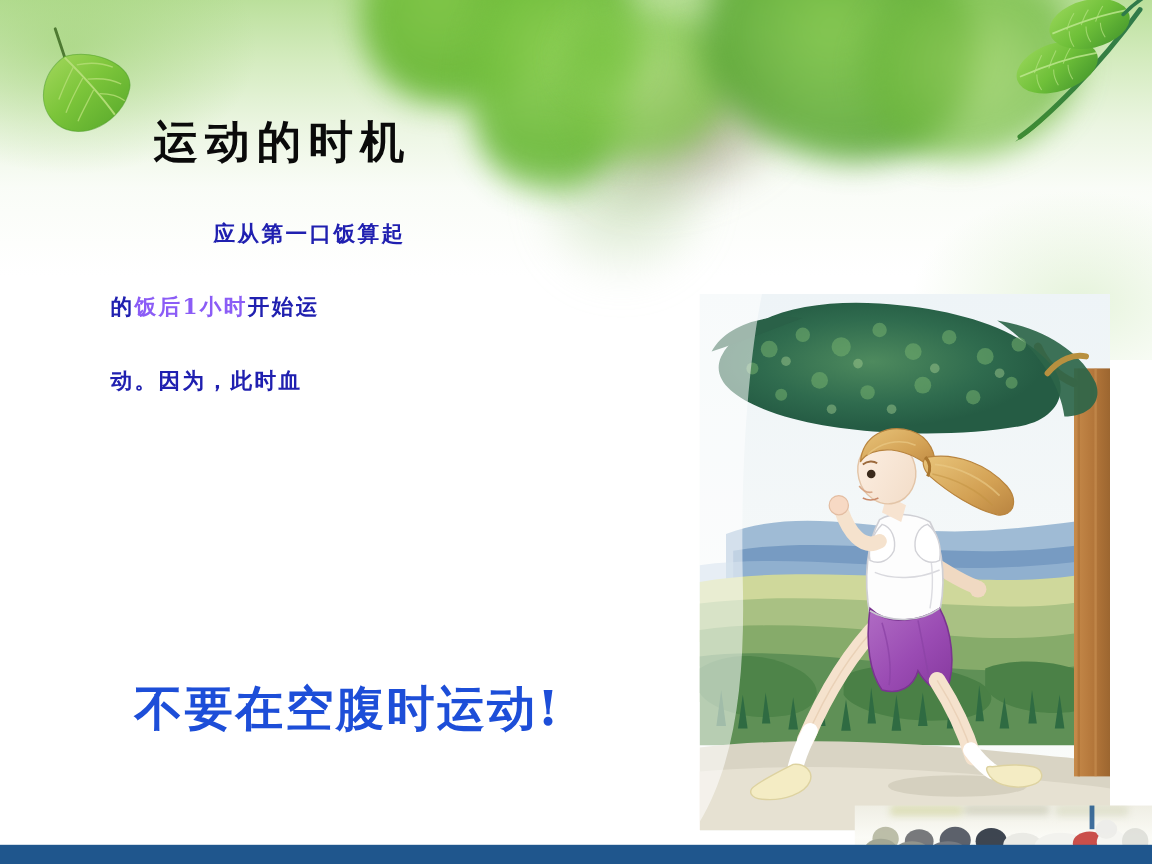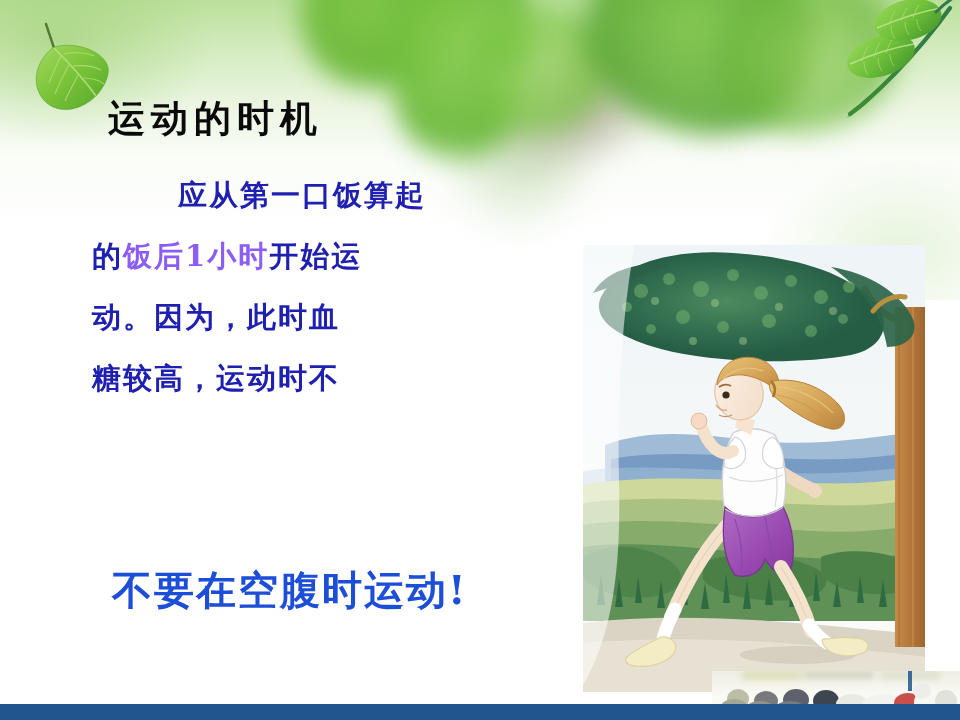--- a/index.html
+++ b/index.html
@@ -76,36 +76,36 @@
 
   
   .leaf-left { position: absolute; left: 24px; top: 18px; width: 92px; height: 100px; }
 
   
   .branch-right { position: absolute; left: 828px; top: -6px; width: 136px; height: 136px; }
 
   
   .slide-title {
     position: absolute;
-    left: 108px; top: 94px;
+    left: 128px; top: 94px;
     font-family: "DejaVu Sans", "Liberation Sans", sans-serif;
     font-size: 37px;
     font-weight: bold;
     color: #0a0a0a;
     letter-spacing: 6px;
     white-space: nowrap;
   }
 
   
   .body-text {
     position: absolute;
     left: 92px; top: 165px;
     width: 420px;
     font-family: "DejaVu Serif", "Liberation Serif", serif;
-    font-size: 29px;
+    font-size: 18px;
     font-weight: bold;
     color: #2020b0;
     line-height: 61px;
     letter-spacing: 2px;
   }
   .body-text .line { white-space: nowrap; }
   .line-indent { padding-left: 86px; }
   .hl-magenta { color: #8b5cf6; }
 
   
@@ -232,23 +232,20 @@
 
   <div class="body-text">
     <div class="line line-indent">
       <span>应从第一口饭算起</span>
     </div>
     <div class="line">
       <span>的</span><span class="hl-magenta">饭后1小时</span><span>开始运</span>
     </div>
     <div class="line">
       <span>动。因为，此时血</span>
-    </div>
-    <div class="line">
-      <span>糖较高，运动时不</span>
     </div>
   </div>
 
   <div class="warning">不要在空腹时运动!</div>
 
   <div class="runner-figure">
     <svg viewBox="0 0 342 447" width="342" height="447">
       <defs>
         <linearGradient id="skyg" x1="0" y1="0" x2="0" y2="1">
           <stop offset="0%" stop-color="#eef4f7"></stop>

